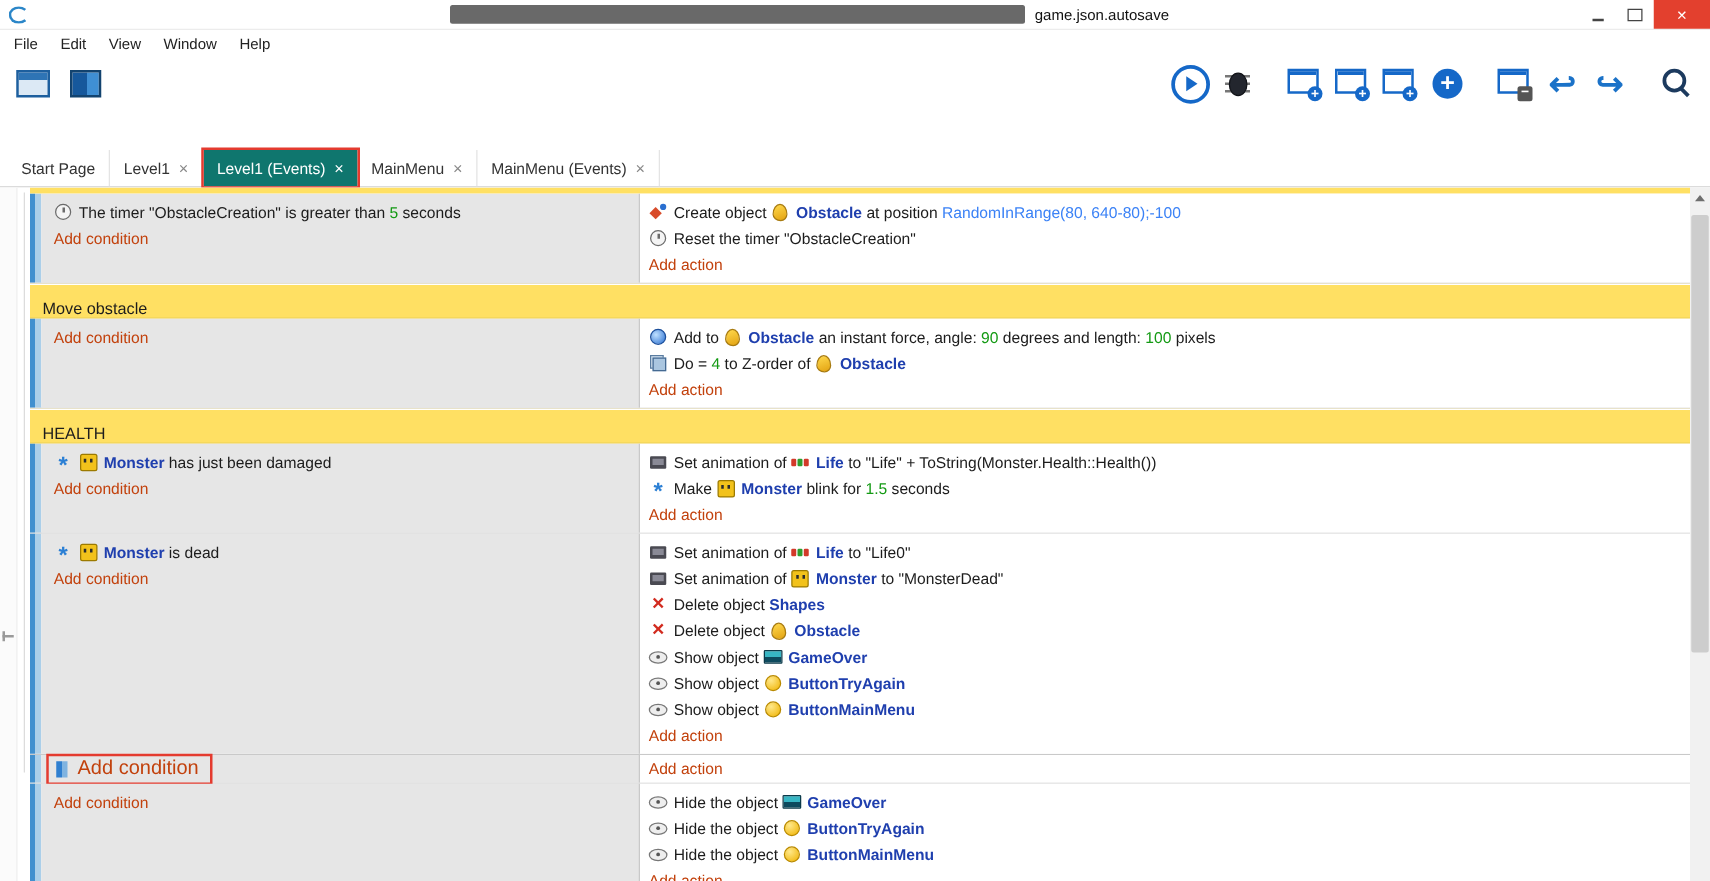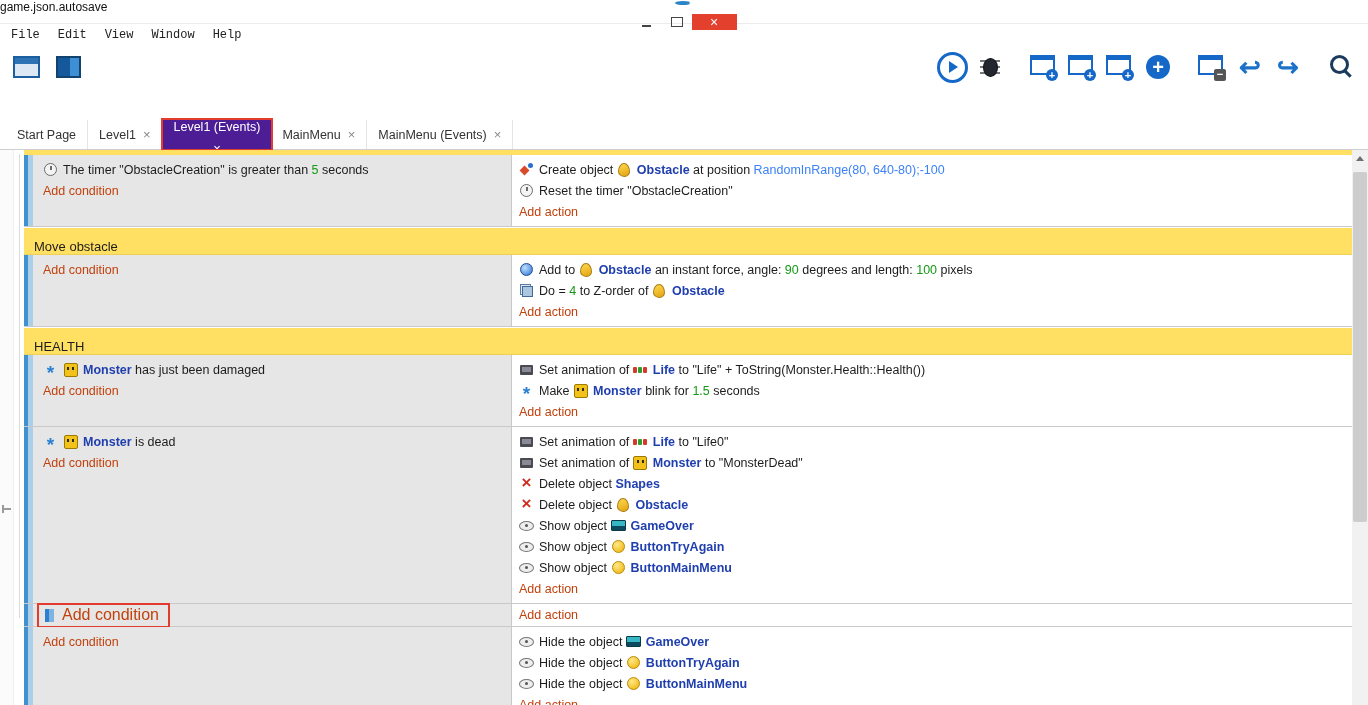--- a/index.html
+++ b/index.html
@@ -1,33 +1,33 @@
 <!DOCTYPE html>
 <html><head>
 <meta charset="utf-8">
 <style>
 *{margin:0;padding:0;box-sizing:border-box;}
 html,body{width:1368px;height:705px;overflow:hidden;background:#fff;font-family:"Liberation Sans",sans-serif;}
 
 
-.titlebar{height:24px;display:flex;align-items:center;background:#fff;border-bottom:1px solid #ececec;position:relative;flex-direction:column;}
+.titlebar{height:24px;display:flex;align-items:center;background:#fff;border-bottom:1px solid #ececec;position:relative;}
 .app-icon{width:18px;height:16px;margin:0 8px 0 6px;position:relative;}
 .app-icon::before{content:'';position:absolute;inset:1px;border:2.5px solid #2b86c8;border-radius:50%;border-right-color:transparent;}
 .title-redacted{width:460px;height:15px;background:#4f4f4f;border-radius:2px;margin:0 8px 0 auto;opacity:.85;}
 .title-text{font-size:12px;color:#111;margin-right:auto;white-space:nowrap;}
 .caption{display:flex;align-items:stretch;height:100%;}
 .cap{display:flex;align-items:center;justify-content:center;}
 .cap-min,.cap-max{width:30px;color:#333;}
 .cap-min::before{content:'';width:9px;height:2px;background:#444;margin-top:8px;}
 .cap-max::before{content:'';width:10px;height:8px;border:1.5px solid #444;}
 .cap-close{width:45px;background:#e3402e;color:#fff;font-size:14px;}
 
 
 .menubar{height:22px;display:flex;align-items:center;background:#fff;padding-left:2px;}
-.menu-item{font-size:12px;color:#222;padding:0 9px;height:100%;display:flex;align-items:center;cursor:default;font-family:Liberation Mono, monospace;}
+.menu-item{font-size:12px;color:#222;padding:0 9px;height:100%;display:flex;align-items:center;cursor:default;}
 
 
 .toolbar{height:42px;display:flex;align-items:center;background:#fff;padding:0 10px;}
 .tb-left{display:flex;gap:10px;}
 .tb-right{display:flex;margin-left:auto;gap:6px;align-items:center;}
 .tbi{width:32px;height:32px;position:relative;display:flex;align-items:center;justify-content:center;}
 .tbi.gap{margin-left:16px;}
 .tbi-projects::before{content:'';width:23px;height:18px;border:2px solid #1d5f9e;background:linear-gradient(#2e74b5 35%,#dce9f5 35%);}
 .tbi-startpage::before{content:'';width:21px;height:18px;background:linear-gradient(90deg,#16589c 55%,#3f8fd4 55%);border:2px solid #12436f;}
 .tbi-run::before{content:'';width:25px;height:25px;border-radius:50%;border:3px solid #1568c8;}
@@ -41,21 +41,21 @@
 .tbi-plus::after{content:'+';position:absolute;color:#fff;font-size:20px;font-weight:bold;line-height:24px;}
 .tbi-undo::before{content:'\21A9';color:#1b72c8;font-size:26px;font-weight:bold;}
 .tbi-redo::before{content:'\21AA';color:#1b72c8;font-size:26px;font-weight:bold;}
 .tbi-search::before{content:'';width:13px;height:13px;border:3px solid #1c3a5e;border-radius:50%;margin:-6px 0 0 -6px;}
 .tbi-search::after{content:'';position:absolute;width:9px;height:3px;background:#1c3a5e;transform:rotate(45deg);right:6px;bottom:8px;}
 
 
 .tabbar{height:30px;display:flex;align-items:stretch;background:#fff;border-bottom:1px solid #cfcfcf;padding-left:6px;margin-top:32px;}
 .tab{display:flex;align-items:center;gap:7px;padding:0 11px;font-size:12.5px;color:#333;border-right:1px solid #e4e4e4;cursor:default;white-space:nowrap;}
 .tab .tab-close{color:#888;font-size:13px;}
-.tab.active{background:#4c1d95;color:#fff;border-right:none;flex-direction:column;}
+.tab.active{background:#0f766e;color:#fff;border-right:none;}
 .tab.active .tab-close{color:#fff;}
 .tab.annotated{outline:2px solid #e43b2f;outline-offset:0px;}
 
 
 .events-area{position:relative;height:587px;background:#fff;overflow:hidden;}
 .gutter{position:absolute;left:0;top:0;bottom:0;width:14px;background:#fbfbfb;border-right:1px solid #f0f0f0;}
 .drag-ind{position:absolute;left:2px;top:355px;width:10px;height:9px;}
 .drag-ind::before{content:'';position:absolute;left:0;top:3px;width:9px;height:2px;background:#9a9a9a;}
 .drag-ind::after{content:'';position:absolute;left:0;top:0;width:2px;height:8px;background:#9a9a9a;}
 .tree-line{position:absolute;left:19px;top:4px;height:464px;border-left:1px solid #dcdcdc;}

